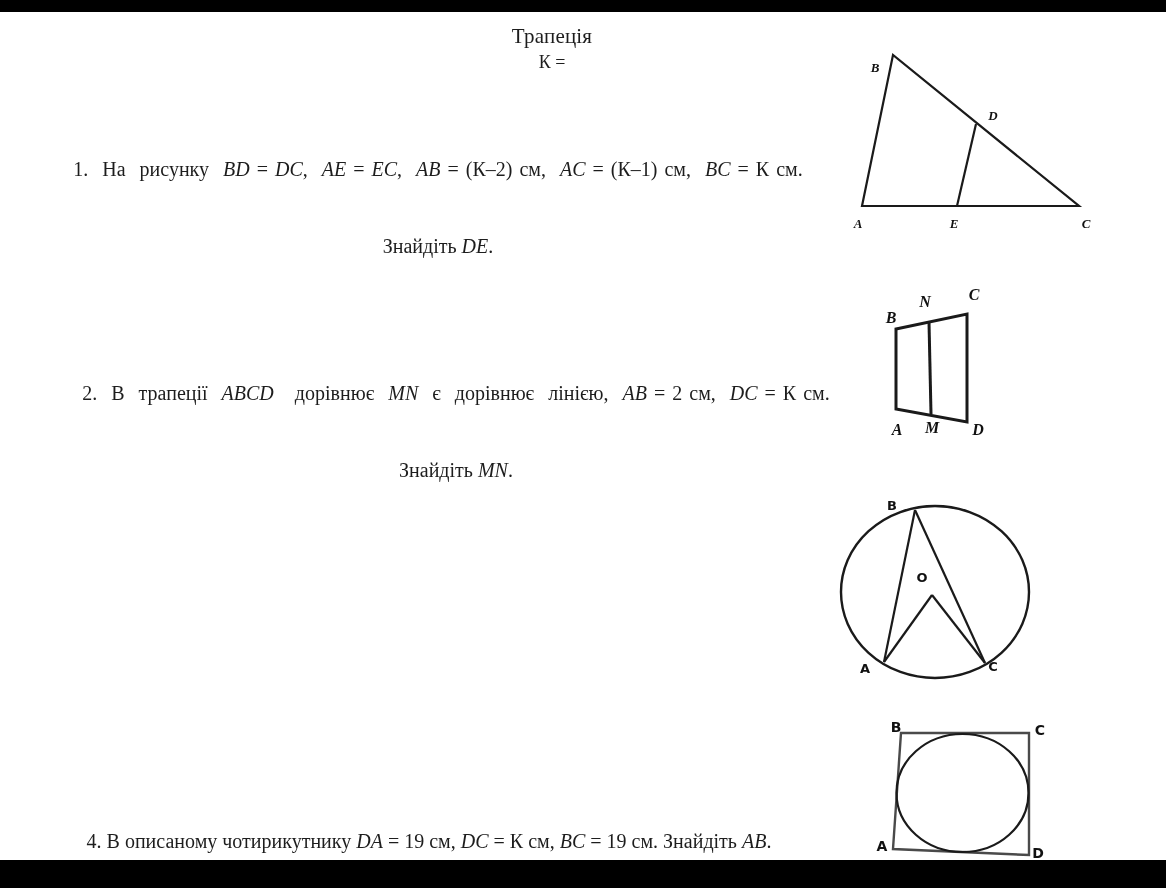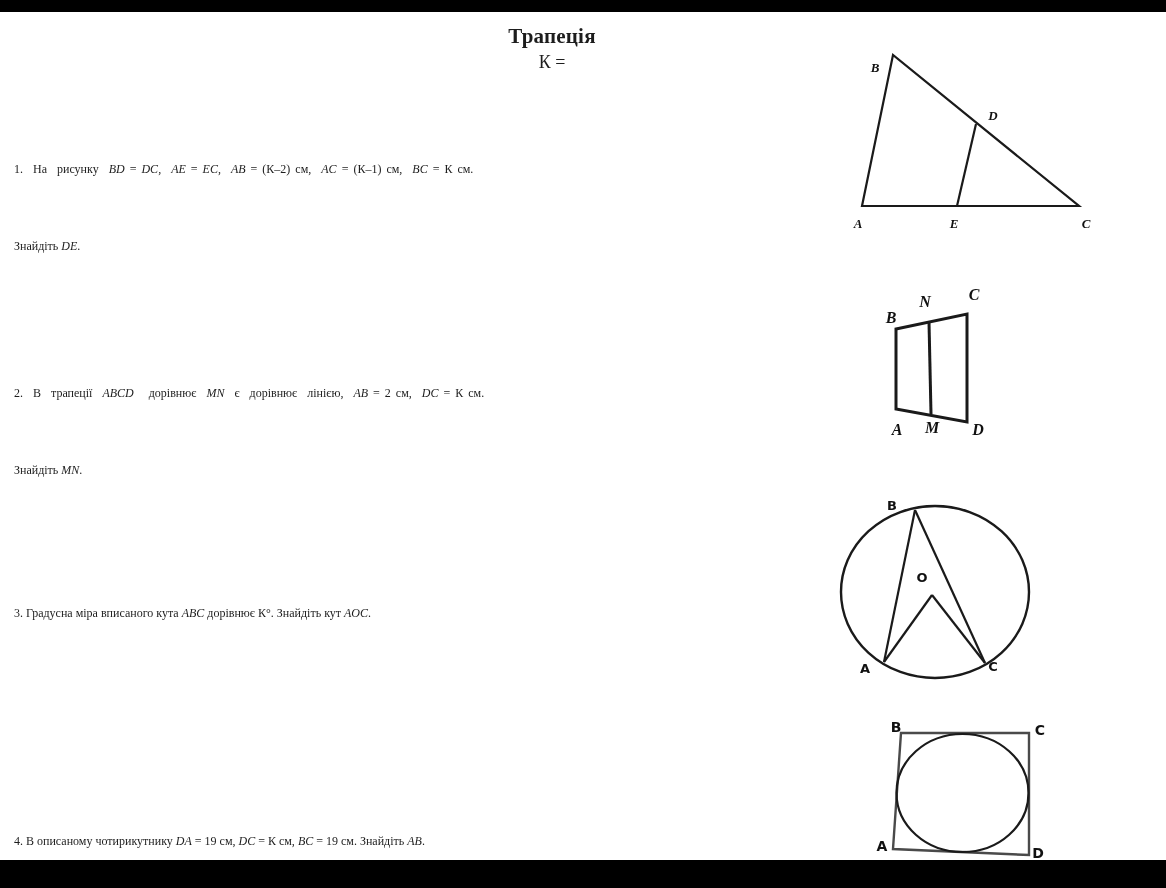--- a/index.html
+++ b/index.html
@@ -6,24 +6,24 @@
   .page {
     position:relative; width:1166px; height:888px; overflow:hidden;
     background:#ffffff; color:#1d1d1d;
     font-family:"Liberation Serif", serif;
   }
   .bar { position:absolute; left:0; width:1166px; background:#000000; }
   .bar-top { top:0; height:12px; }
   .bar-bottom { top:860px; height:28px; }
 
   .header { position:absolute; top:24px; left:0; width:1104px; text-align:center; }
-  .title { font-size:21px; font-weight:bold; letter-spacing:0.2px; }
+  .title { font-size:21px; font-weight:normal; letter-spacing:0.2px; }
   .kline { font-size:18px; margin-top:3px; }
 
-  .problem { position:absolute; left:14px; font-size:12px; line-height:25.5px; white-space:pre-wrap; }
+  .problem { position:absolute; left:14px; font-size:20px; line-height:25.5px; white-space:pre-wrap;text-align:center; }
   .spread { word-spacing:2px; }
   #p1 { top:106px; width:848px; }
   #p2 { top:330px; width:884px; }
   #p3 { top:550px; width:790px; }
   #p4 { top:778px; width:830px; }
   .it { font-style:italic; }
 
   .fig { position:absolute; }
   #fig1 { left:840px; top:45px; }
   #fig2 { left:870px; top:285px; }
@@ -53,23 +53,20 @@
   <div class="problem" id="p1">
     <div class="spread"><span>1.  На  рисунку  </span><span class="it">BD</span><span> = </span><span class="it">DC</span><span>,  </span><span class="it">AE</span><span> = </span><span class="it">EC</span><span>,  </span><span class="it">AB</span><span> = (К–2) см,  </span><span class="it">AC</span><span> = (К–1) см,  </span><span class="it">BC</span><span> = К см.</span></div>
     <div><span>Знайдіть </span><span class="it">DE</span><span>.</span></div>
   </div>
 
   <div class="problem" id="p2">
     <div class="spread"><span>2.  В  трапеції  </span><span class="it">ABCD</span><span>   дорівнює  </span><span class="it">MN</span><span>  є  дорівнює  лінією,  </span><span class="it">AB</span><span> = 2 см,  </span><span class="it">DC</span><span> = К см.</span></div>
     <div><span>Знайдіть </span><span class="it">MN</span><span>.</span></div>
   </div>
 
-  <div class="problem" id="p3">
-    <div><span>3. Градусна міра вписаного кута </span><span class="it">ABC</span><span> дорівнює К°. Знайдіть кут </span><span class="it">AOC</span><span>.</span></div>
-  </div>
 
   <div class="problem" id="p4">
     <div><span>4. В описаному чотирикутнику </span><span class="it">DA</span><span> = 19 см, </span><span class="it">DC</span><span> = К см, </span><span class="it">BC</span><span> = 19 см. Знайдіть </span><span class="it">AB</span><span>.</span></div>
   </div>
 
   <svg class="fig" id="fig1" width="260" height="190" viewBox="0 0 260 190">
     <polygon class="stroke" stroke-width="2.2" points="22,161 53,10 239,161"></polygon>
     <line class="stroke" stroke-width="2.2" x1="136" y1="79" x2="117" y2="161"></line>
     <text class="lbl-ser" x="35" y="27" text-anchor="middle">B</text>
     <text class="lbl-ser" x="18" y="183" text-anchor="middle">A</text>

